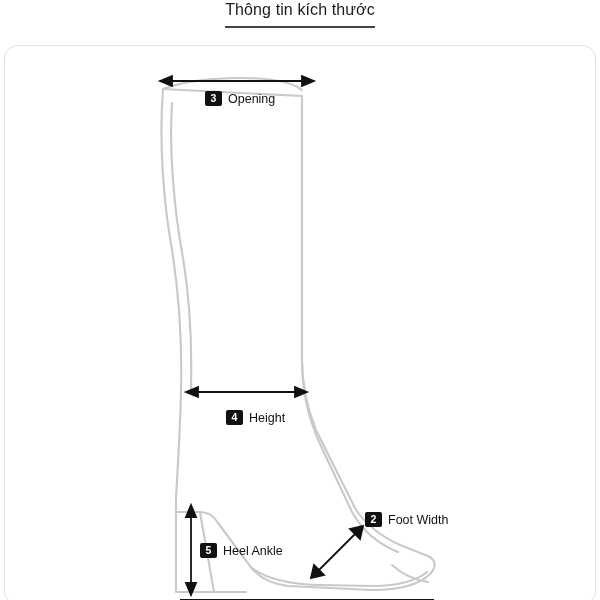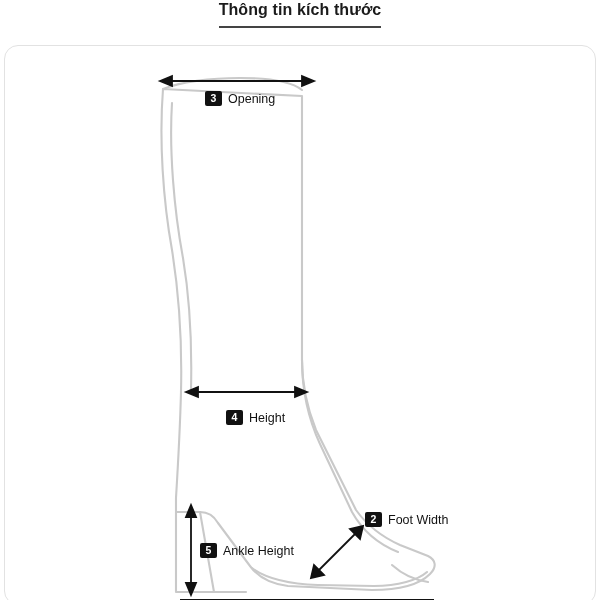--- a/index.html
+++ b/index.html
@@ -19,21 +19,21 @@
   
   .title-wrap {
     width: 100%;
     text-align: center;
     padding-top: 0px;
     box-sizing: border-box;
   }
   .title {
     display: inline-block;
     font-size: 16px;
-    font-weight: bold;
+    font-weight: normal;
     letter-spacing: 0.1px;
     line-height: 20px;
     padding-bottom: 6px;
     border-bottom: 2px solid #444444;
     color: #1b1b1b;
   }
 
   
   .card {
     position: absolute;
@@ -171,14 +171,14 @@
   <span>Height</span>
 </div>
 
 <div class="measure-label label-foot">
   <span class="badge">2</span>
   <span>Foot Width</span>
 </div>
 
 <div class="measure-label label-heel">
   <span class="badge">5</span>
-  <span>Ankle Height</span>
+  <span>Heel Ankle</span>
 </div>
 
 </body></html>

